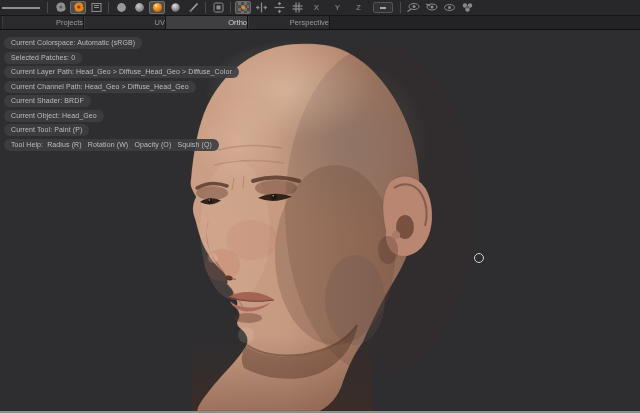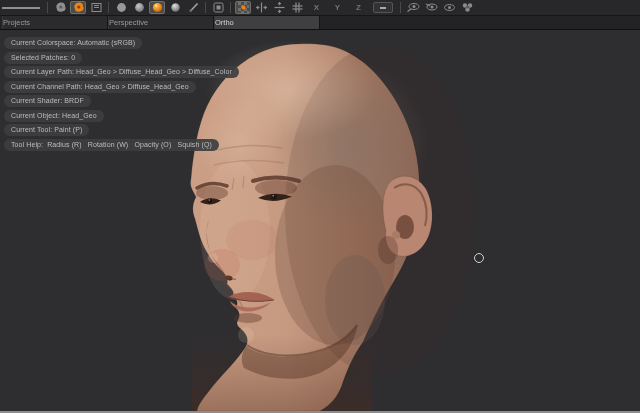--- a/index.html
+++ b/index.html
@@ -20,23 +20,23 @@
   .axis-btn{color:#737373;font-size:8px;font-weight:bold;width:17px;height:13px;
             background:transparent;border:none;padding:0;margin:0 2px;
             font-family:"Liberation Sans",sans-serif;}
   .dash-btn{width:20px;height:11px;border:1px solid #555;border-radius:2px;
             background:#323234;margin:0 4px;display:flex;align-items:center;justify-content:center;}
   .dash-glyph{width:10px;height:2px;background:#a9a9a9;}
 
   
   .tabbar{position:absolute;left:0;top:16px;width:640px;height:13px;
           background:#232325;border-bottom:1px solid #101010;display:flex;}
-  .tab{width:106px;height:13px;box-sizing:border-box;background:#2b2b2d;
+  .tab{width:82px;height:13px;box-sizing:border-box;background:#2b2b2d;
        border-right:1px solid #141414;border-left:1px solid #3a3a3a;
-       color:#9a9a9a;font-size:7.5px;line-height:13px;text-align:left;
+       color:#9a9a9a;font-size:7.5px;line-height:13px;text-align:right;
        overflow:hidden;white-space:nowrap;}
   .tab:first-child{margin-left:2px;}
   .tab.active{background:#3f3f41;color:#d2d2d2;}
   .tab-filler{flex:1;background:#232325;}
 
   
   .canvas{position:absolute;left:0;top:30px;width:640px;height:381px;
           background:#2e2e30;overflow:hidden;}
   .headsvg{position:absolute;left:0;top:0;}
 
@@ -225,24 +225,27 @@
       <circle cx="7.5" cy="6" r="1.4" fill="#5a5a5a"></circle>
     </svg>
   </button>
 </div>
 
 <div class="tabbar">
   <div class="tab">
     <span>Projects</span>
   </div>
   <div class="tab">
-    <span>Perspective</span>
+    <span>UV</span>
   </div>
   <div class="tab active">
     <span>Ortho</span>
+  </div>
+  <div class="tab">
+    <span>Perspective</span>
   </div>
   <div class="tab-filler"></div>
 </div>
 
 <div class="canvas">
 
   <svg class="headsvg" width="640" height="381" viewBox="0 0 640 381">
     <defs>
       <linearGradient id="skin" x1="0" y1="0" x2="1" y2="0">
         <stop offset="0%" stop-color="#cb9f86"></stop>

